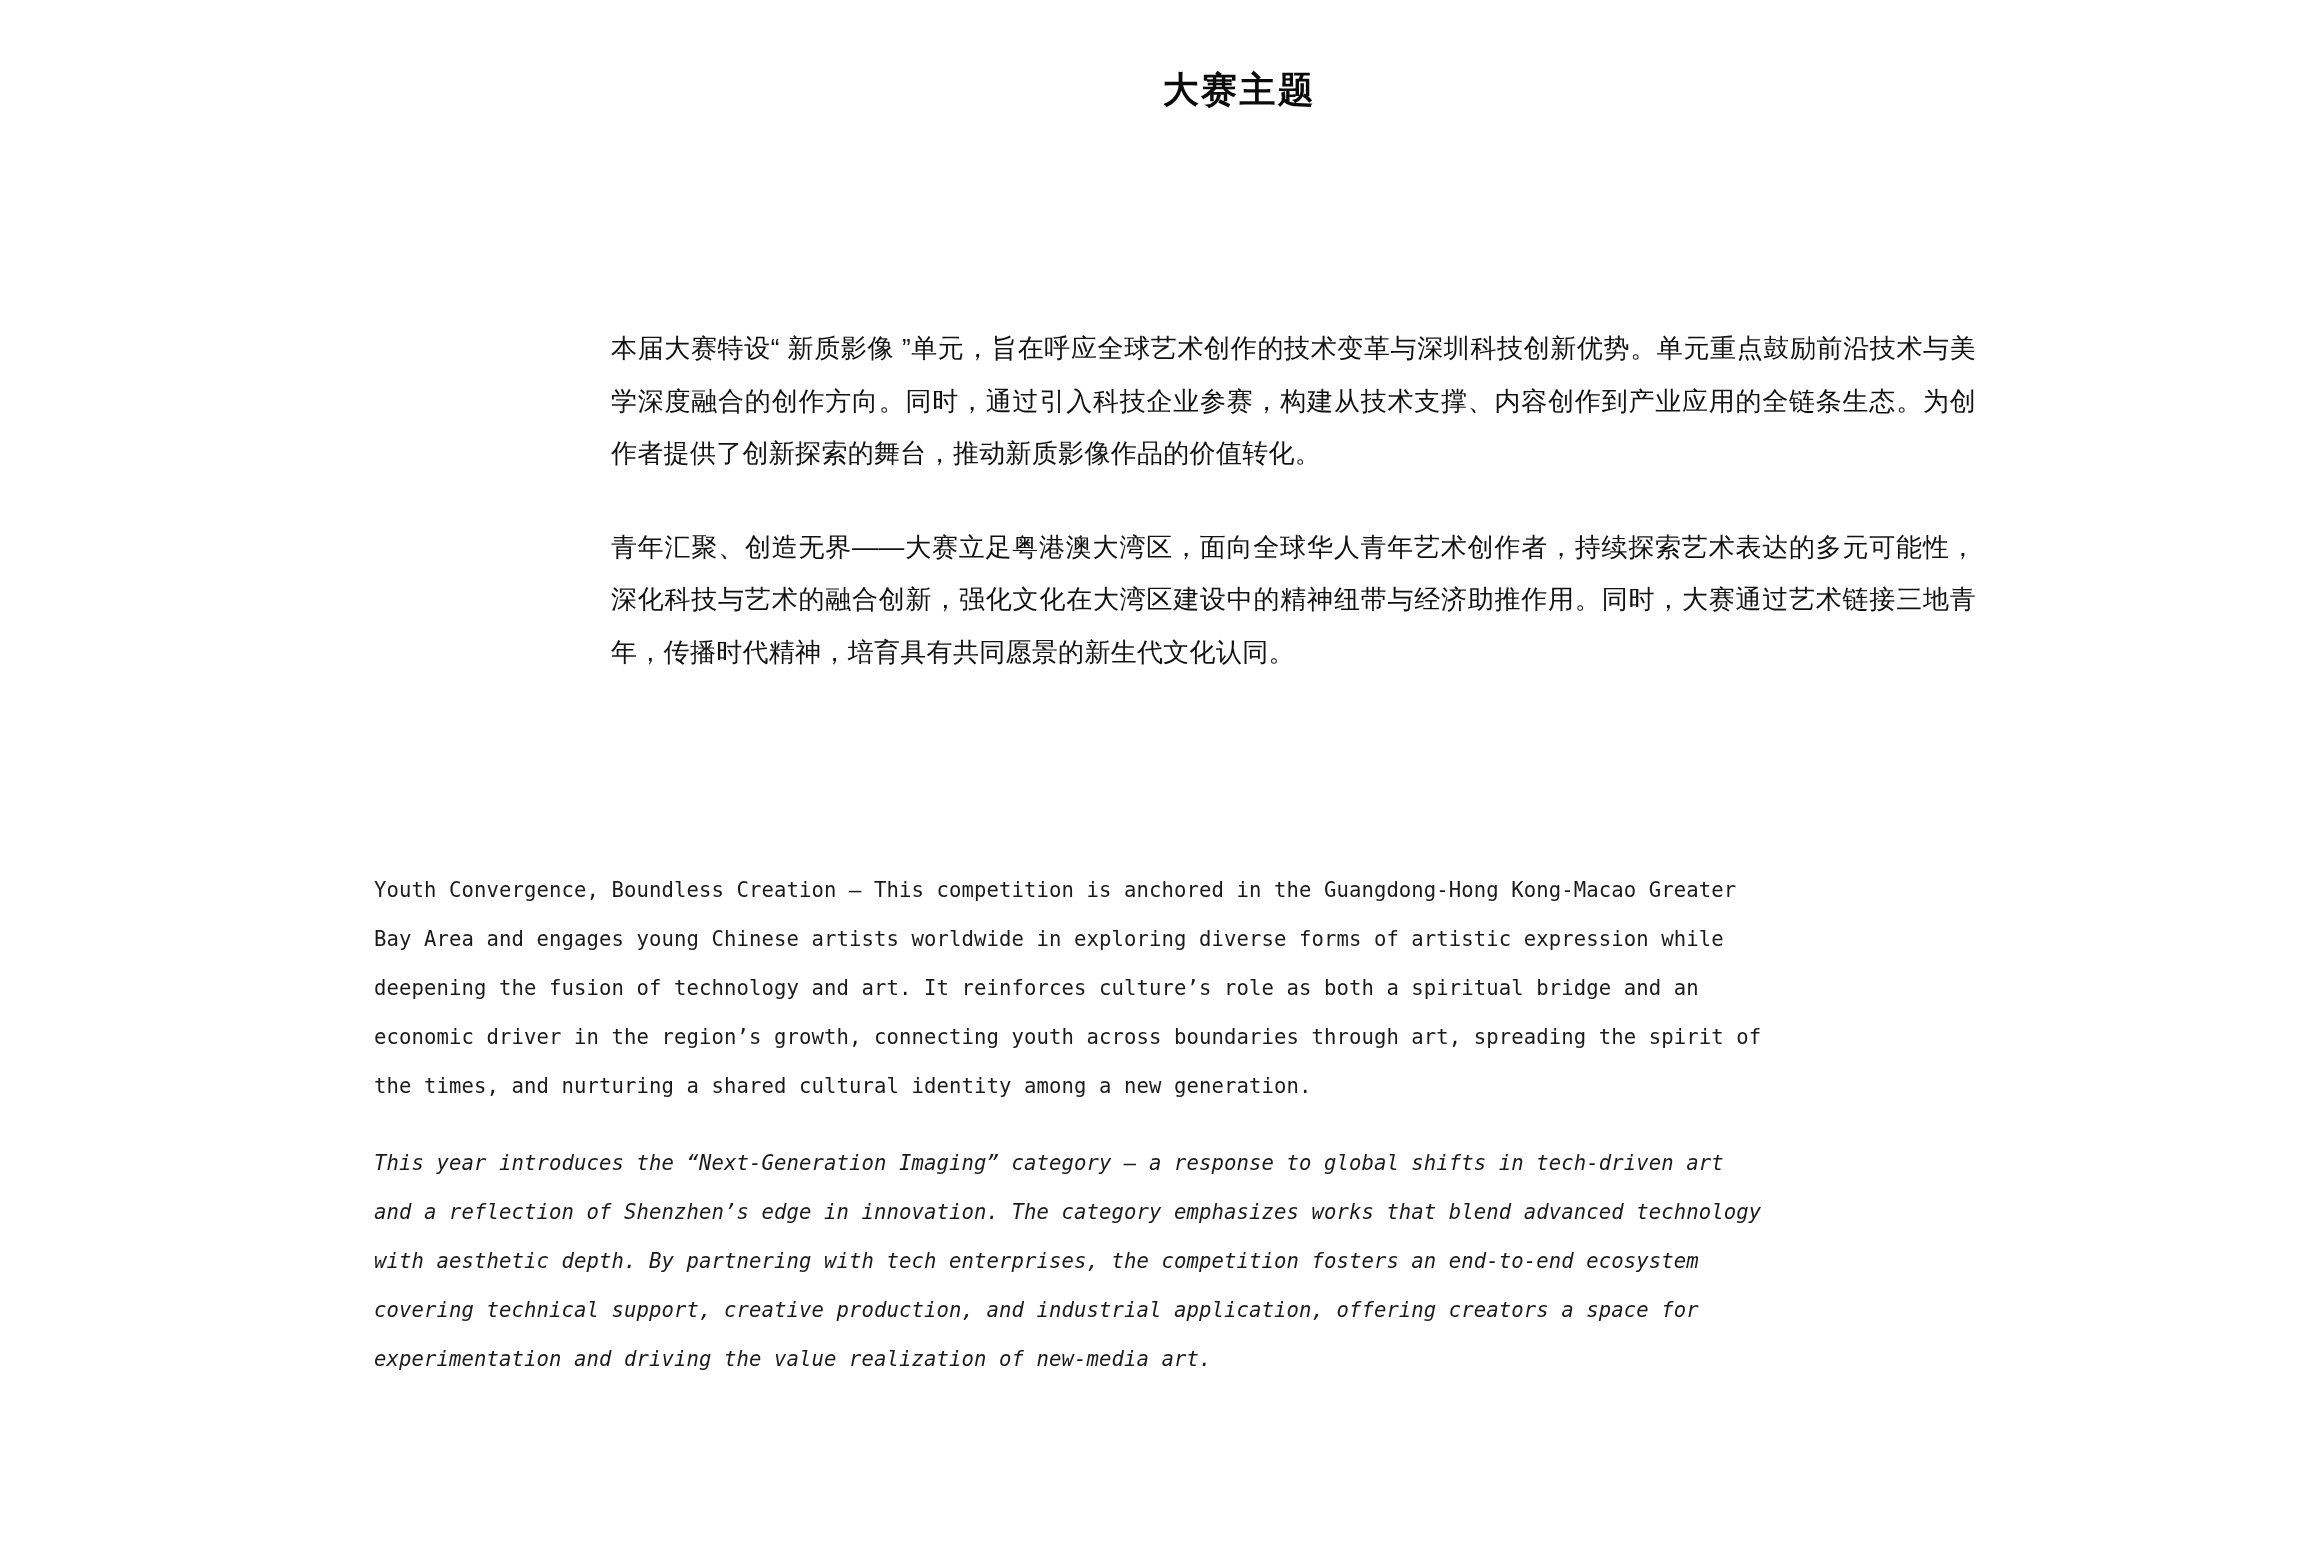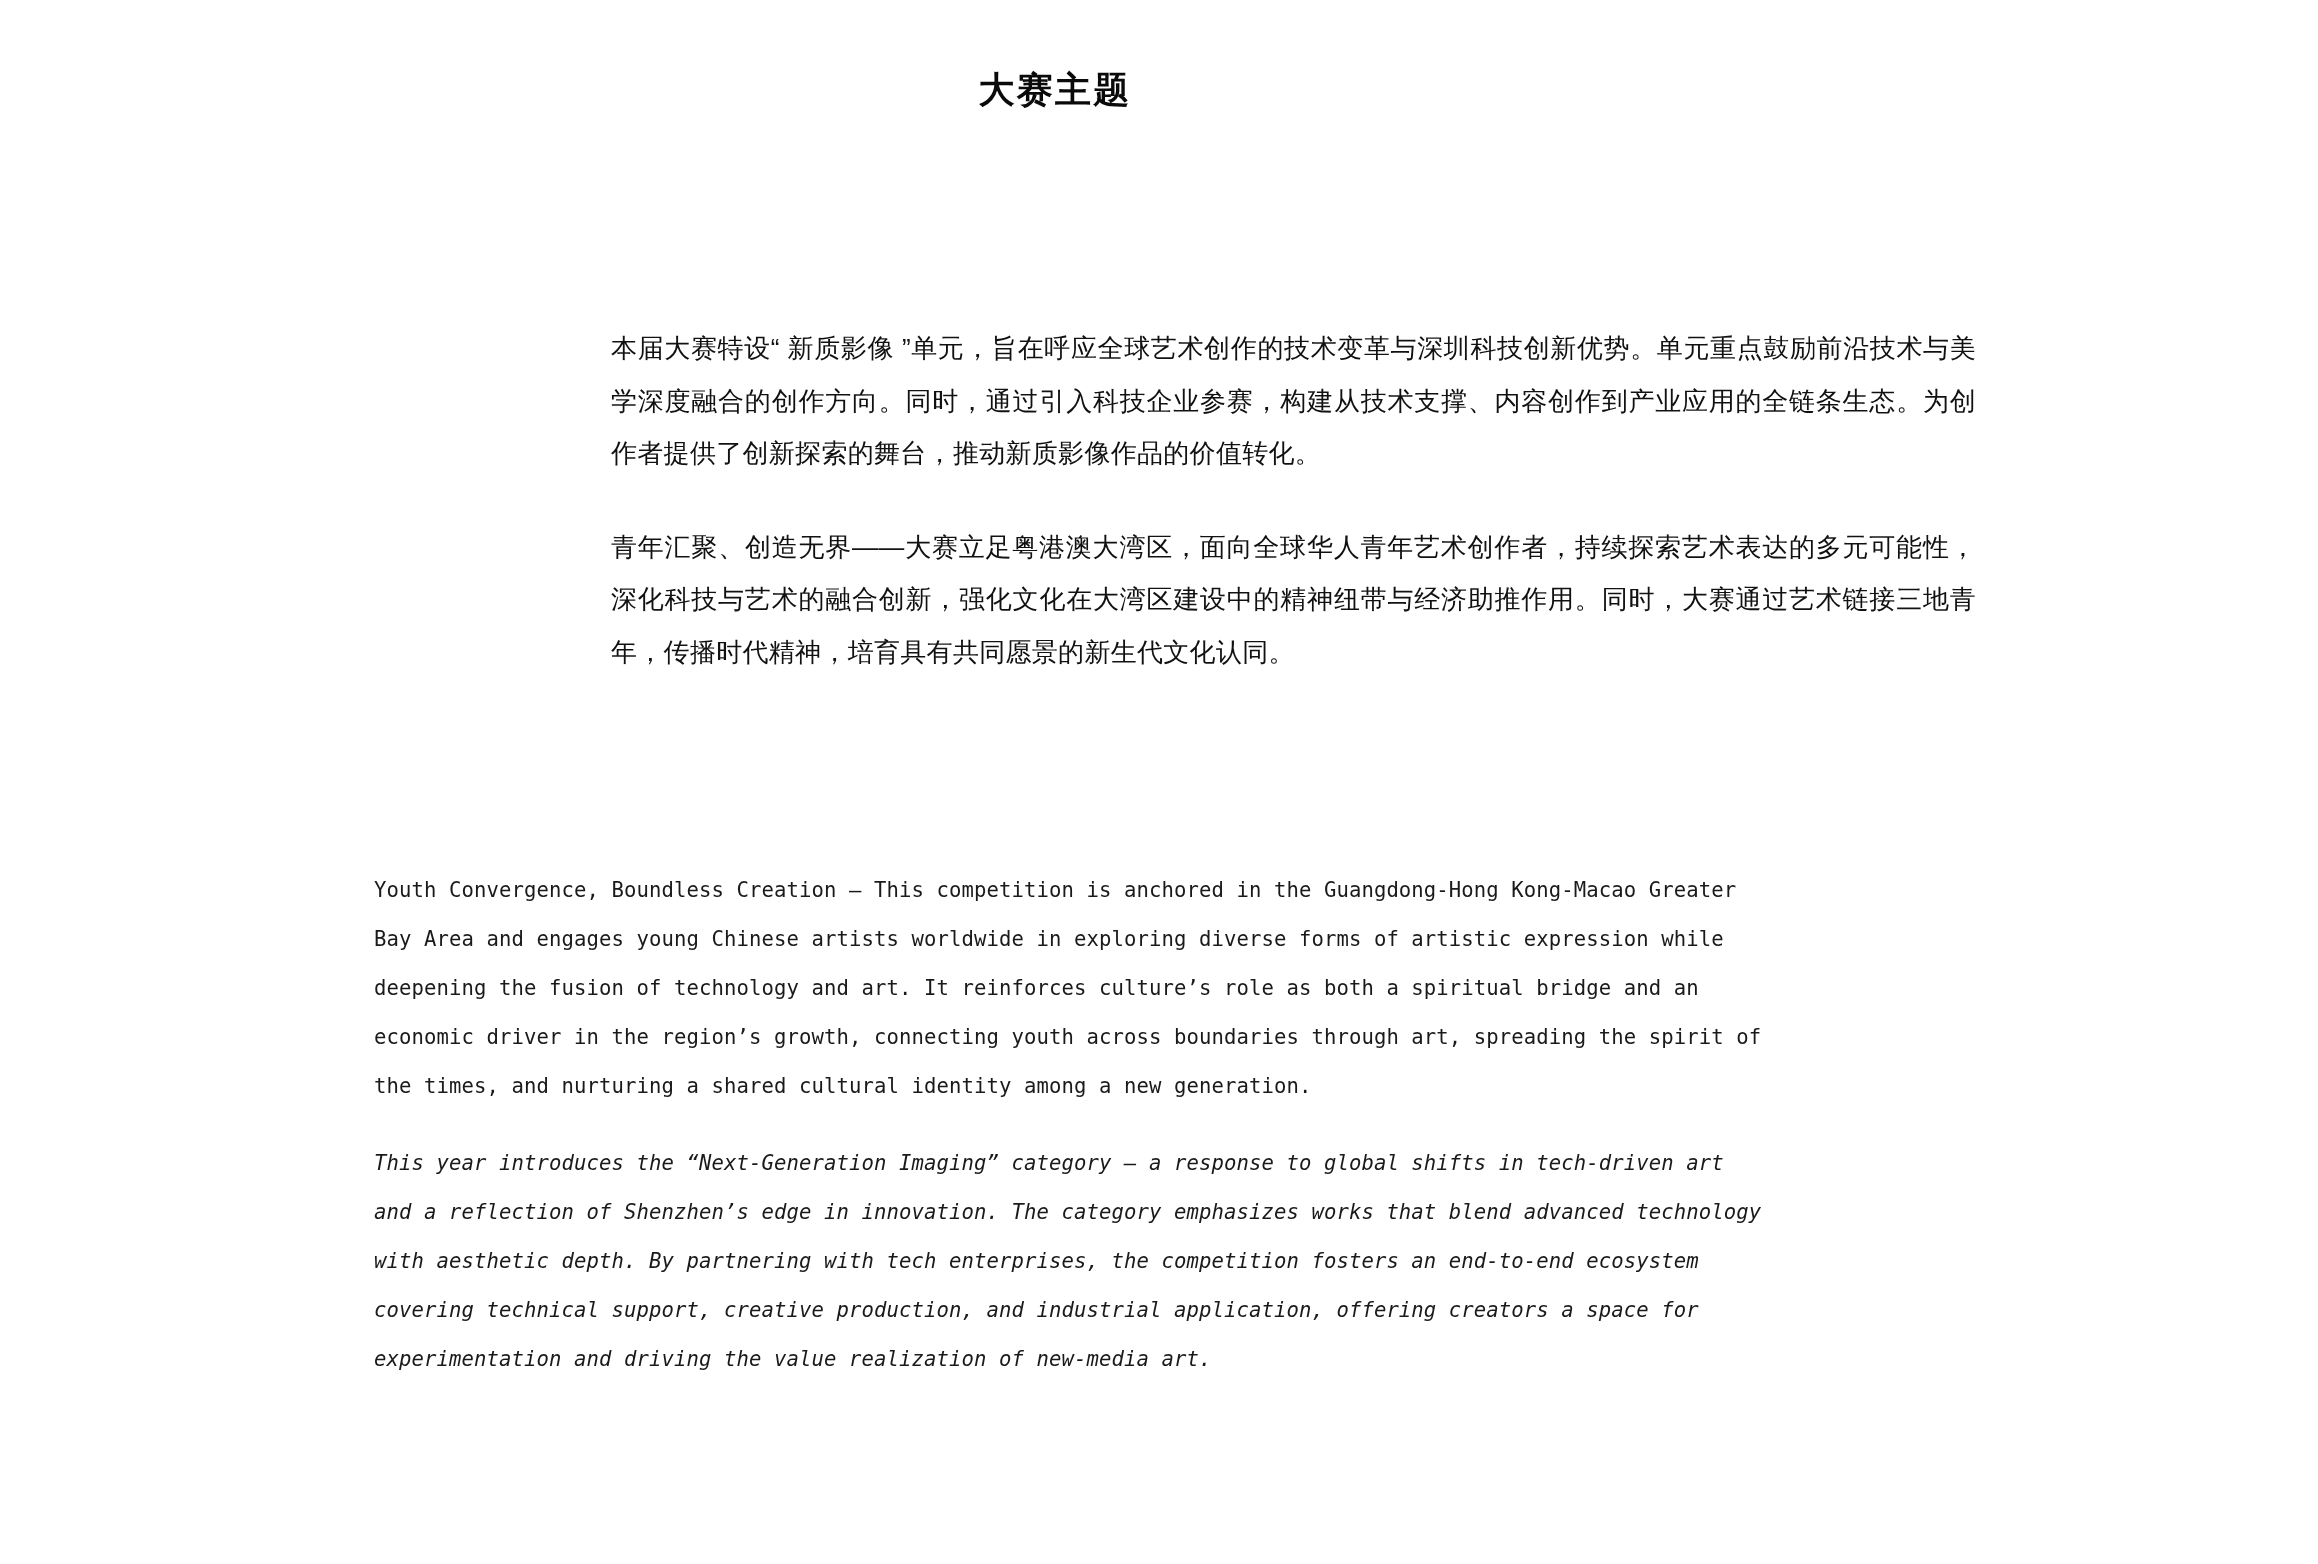--- a/index.html
+++ b/index.html
@@ -19,21 +19,21 @@
   .page {
     position: absolute;
     inset: 0;
   }
 
   
   .title-block {
     position: absolute;
     right: 1003px;
     top: 70px;
-    text-align: center;
+    text-align: right;
     width: 522px;
   }
   .title-cn {
     font-family: "Liberation Sans", sans-serif;
     font-size: 36px;
     font-weight: 700;
     letter-spacing: 2.3px;
     line-height: 1.1;
     color: #0a0a0a;
     margin: 0 0 3.5px 0;

